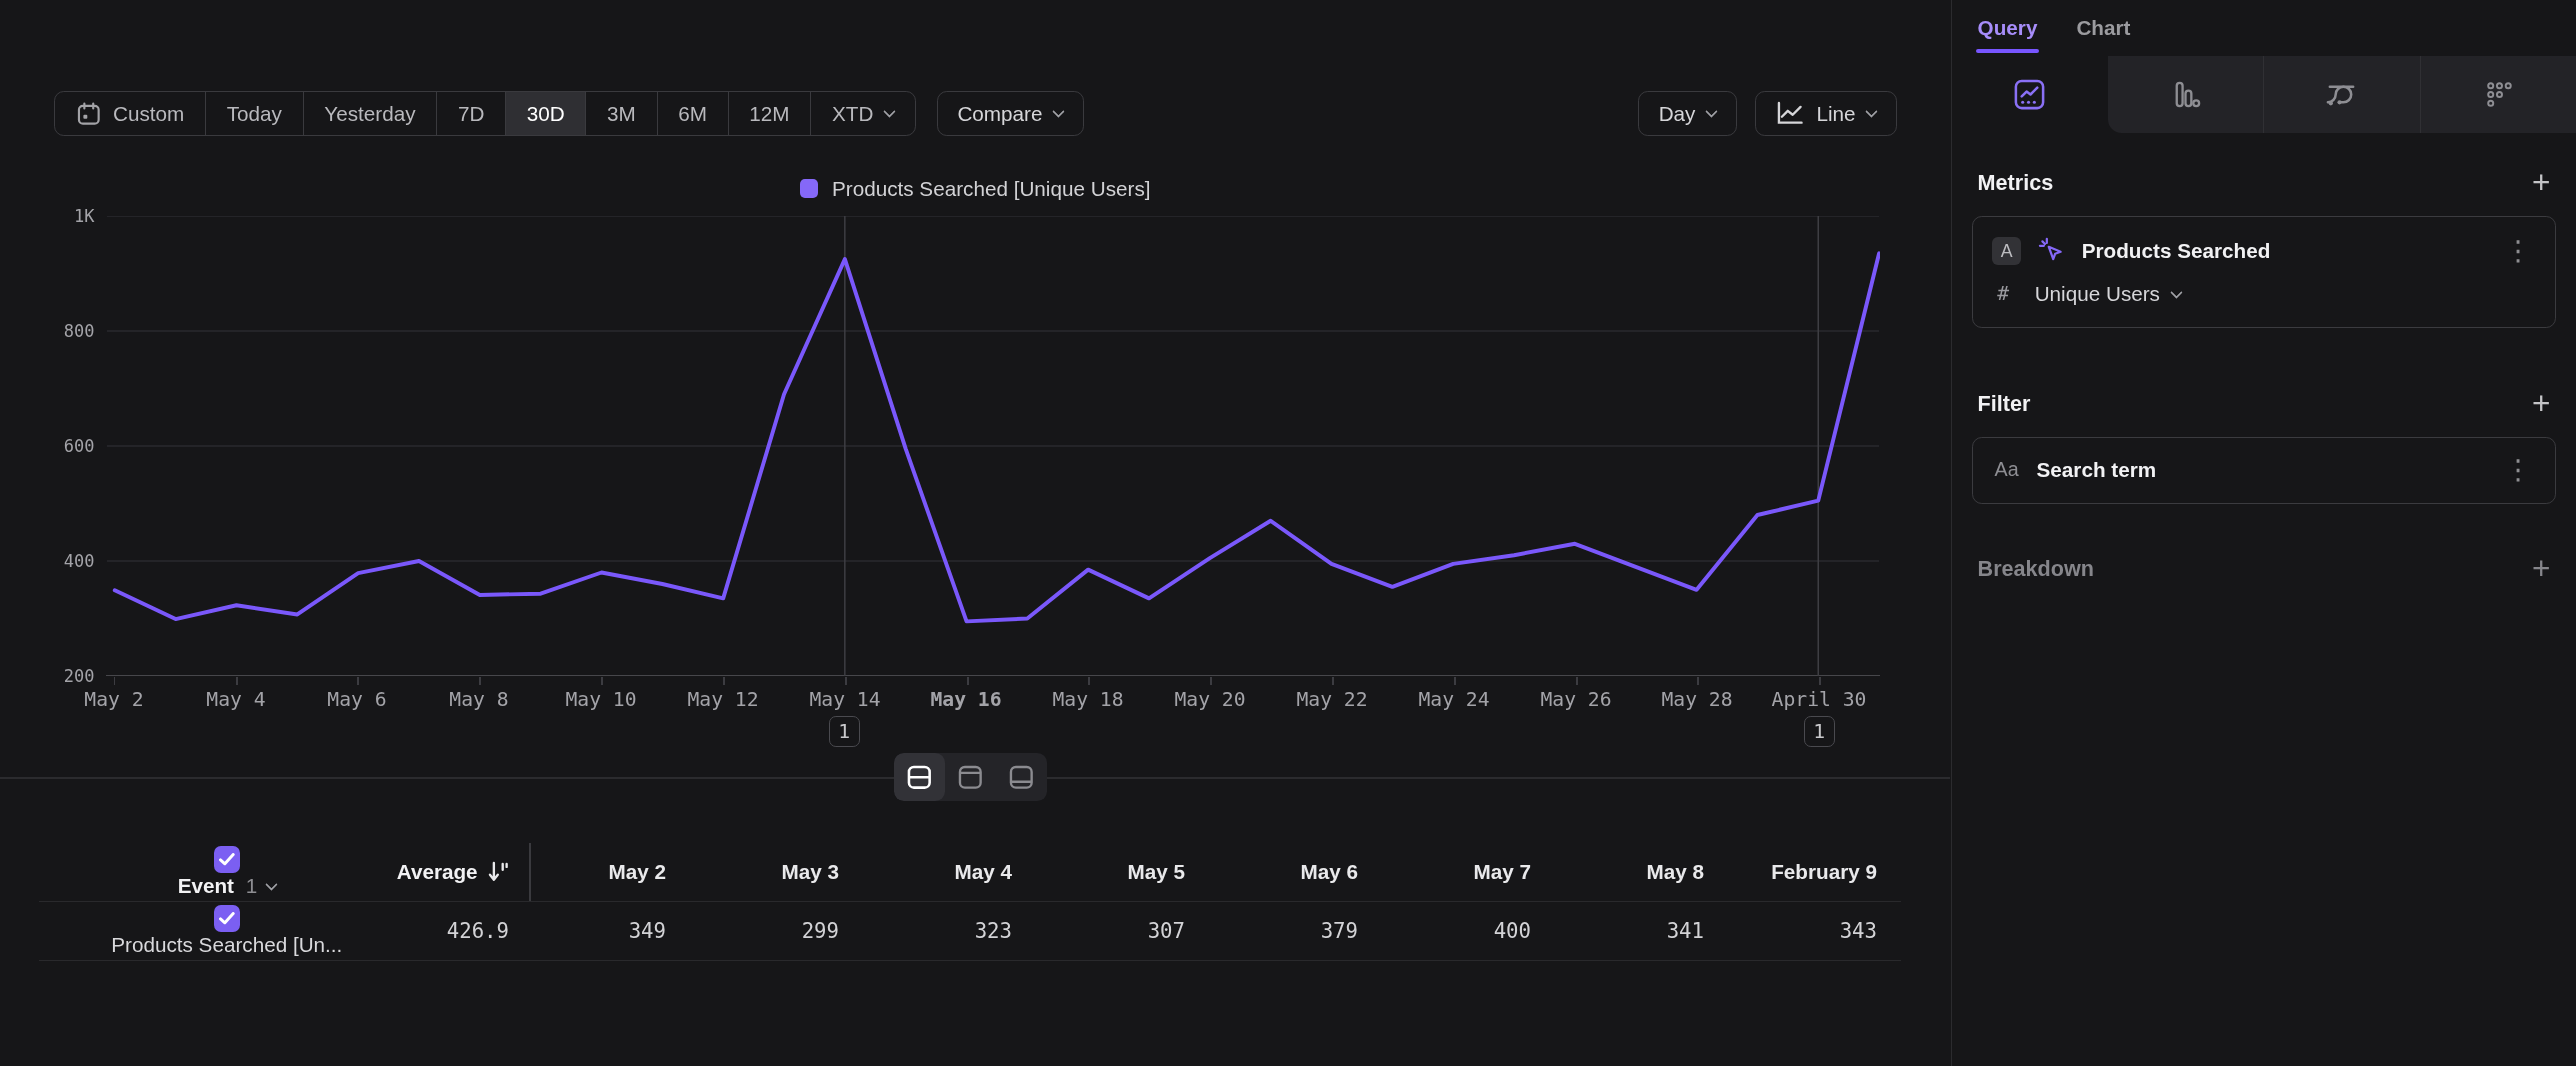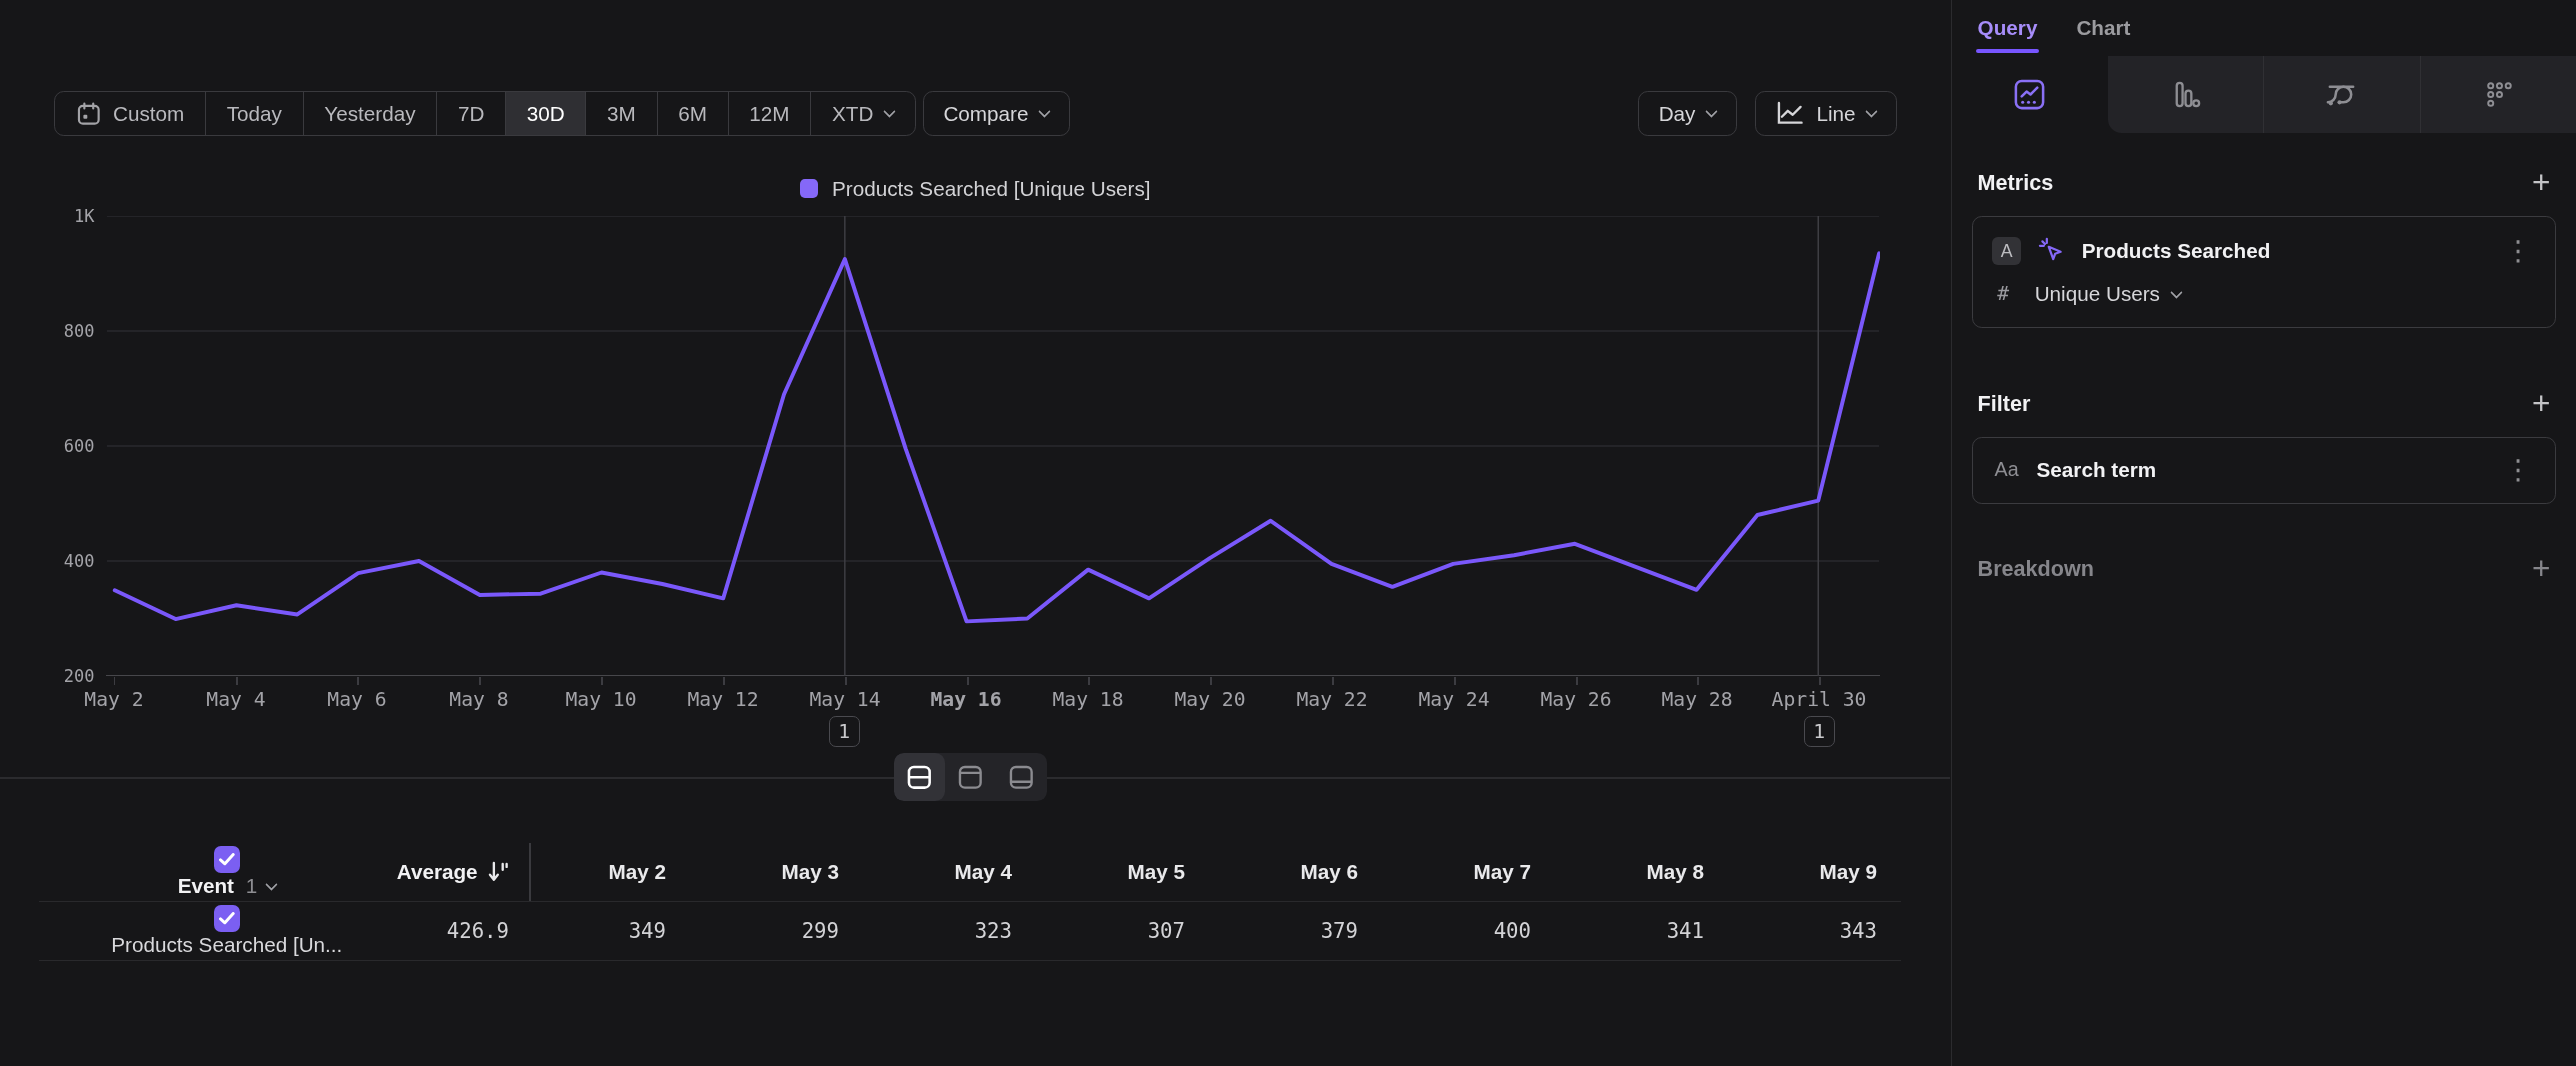--- a/index.html
+++ b/index.html
@@ -8,21 +8,21 @@
 
   
   .left-panel { position:absolute; left:0; top:12px; width:1950px; height:1067px; }
 
   .toolbar-row { position:absolute; left:54px; right:53px; top:79px; height:45px; display:flex; align-items:stretch; }
   .seg-group { display:flex; border:1.5px solid #3a3a3e; border-radius:9.8px; overflow:hidden; }
   .seg { display:flex; align-items:center; gap:11.8px; padding:0 20.7px; color:#b9b9bd; cursor:pointer; white-space:nowrap; }
   .seg + .seg { border-left:1.5px solid #3a3a3e; }
   .seg.active { background:#2f2f33; color:#ffffff; }
   .btn { display:flex; align-items:center; gap:11.8px; padding:0 19.7px; border:1.5px solid #3a3a3e; border-radius:9.8px; color:#d6d6d9; cursor:pointer; white-space:nowrap; }
-  .compare-btn { margin-left:7px; }
+  .compare-btn { margin-left:21px; }
   .day-btn { margin-left:auto; }
   .line-btn { margin-left:17.7px; }
   .chev { width:8.9px; height:8.9px; border-right:2.2px solid #9fa0a5; border-bottom:2.2px solid #9fa0a5; transform:rotate(45deg); margin-top:-4.9px; display:inline-block; border-radius:1px; flex:none; }
   .icon { flex:none; display:inline-flex; }
 
   .legend-row { position:absolute; left:0; top:160px; width:1950px; height:33px; display:flex; align-items:center; justify-content:center; gap:13.8px; }
   .legend-swatch { width:18.7px; height:18.7px; border-radius:4.9px; background:#8568f8; }
   .legend-label { color:#d2d2d5; }
 
   
@@ -262,21 +262,21 @@
       </div>
       <div class="t-vdivider"></div>
       <div id="dateHeaderCells" style="display:flex">
           <div class="col-date hdr-date first">May 2</div>
           <div class="col-date hdr-date">May 3</div>
           <div class="col-date hdr-date">May 4</div>
           <div class="col-date hdr-date">May 5</div>
           <div class="col-date hdr-date">May 6</div>
           <div class="col-date hdr-date">May 7</div>
           <div class="col-date hdr-date">May 8</div>
-          <div class="col-date hdr-date">May 9</div>
+          <div class="col-date hdr-date">February 9</div>
         </div>
     </div>
     <div class="t-row">
       <div class="col-event">
         <span class="checkbox">
           <svg width="15.7" height="12.8" viewBox="0 0 16 13">
               <path d="M1.5 7 l4.5 4 L14.5 1.5" stroke="#fff" stroke-width="3" fill="none" stroke-linecap="round" stroke-linejoin="round"></path>
             </svg>
         </span>
         <span class="row-label">Products Searched [Un...</span>

